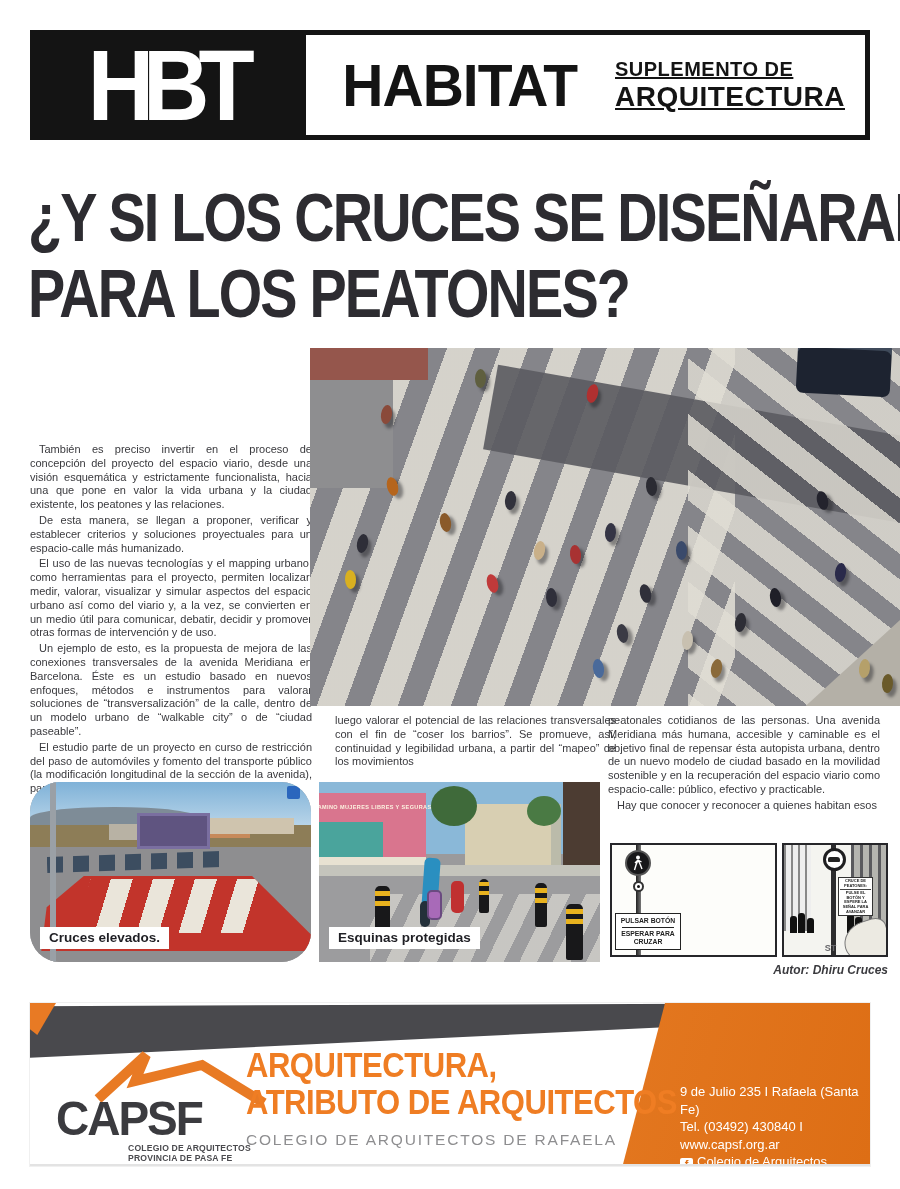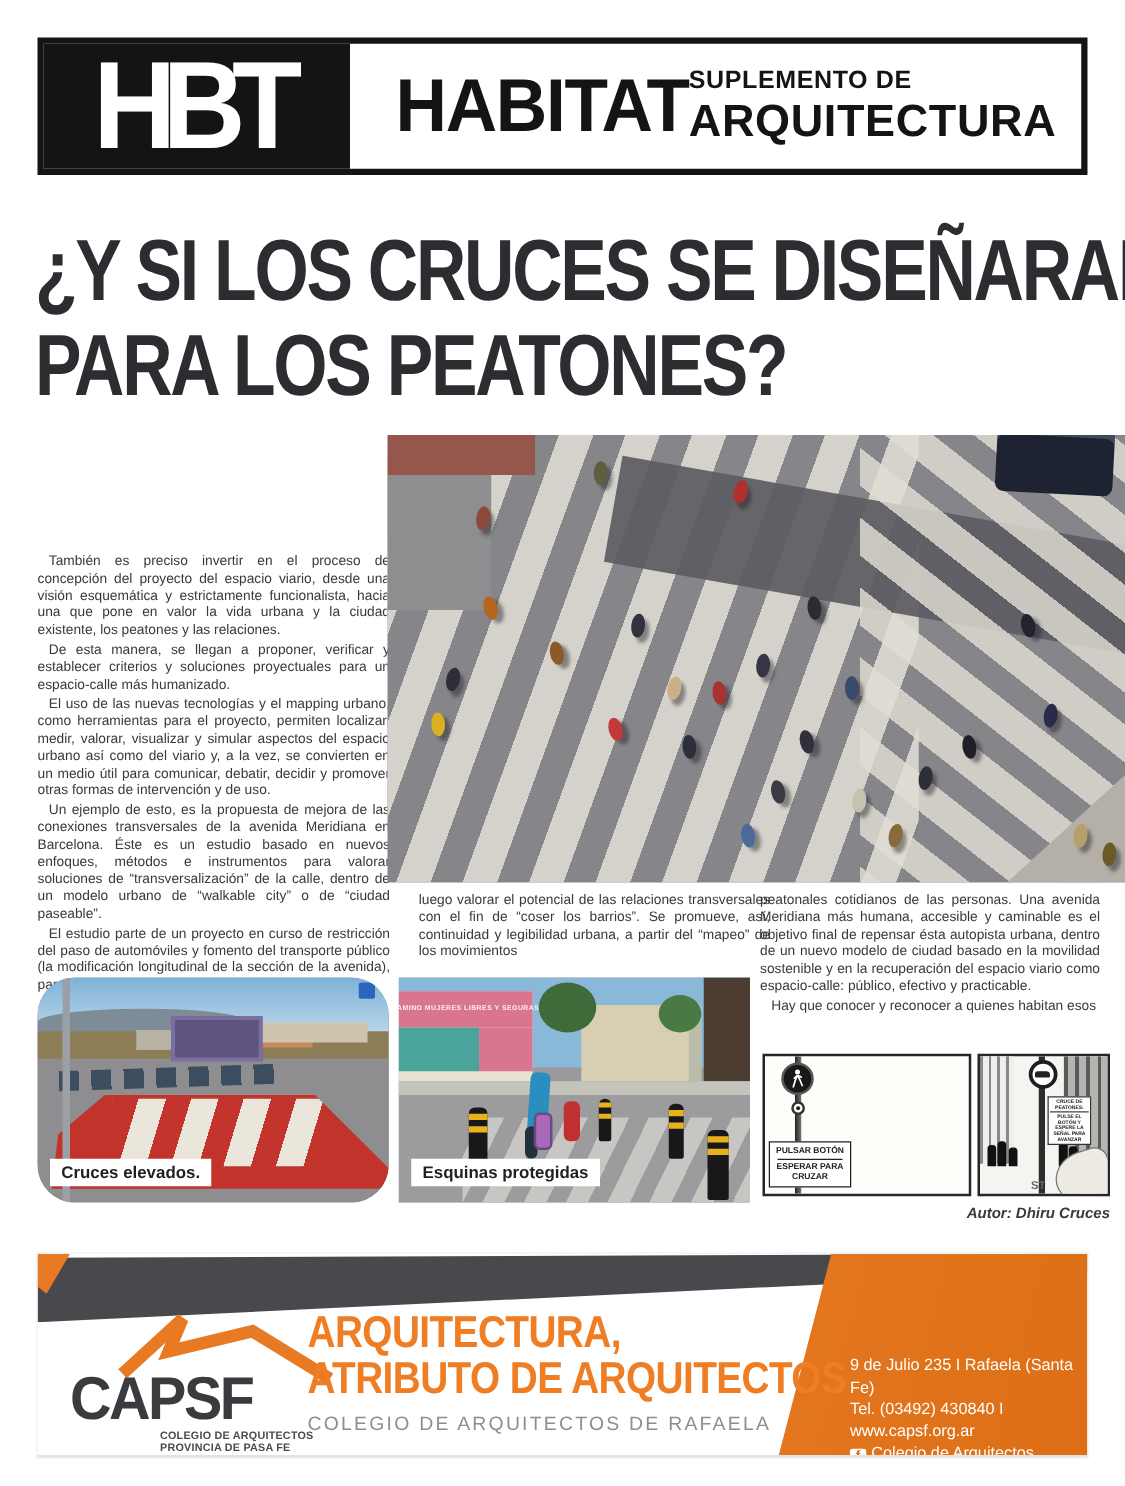--- a/index.html
+++ b/index.html
@@ -15,28 +15,28 @@
     border:5px solid #141414; display:flex; background:#fff;
   }
   .masthead-logo-box {
     width:318px; background:#141414; color:#fff;
     display:flex; align-items:center; justify-content:center; overflow:hidden;
   }
   .masthead-logo-box span {
     font-size:92px; font-weight:900; letter-spacing:-11px; line-height:1;
     transform:scaleY(1.08); padding-right:10px;
   }
-  .masthead-right { flex:1; display:flex; align-items:center; }
+  .masthead-right { flex:1; display:flex; align-items:center;gap:38px; }
   .masthead-title {
     font-size:57px; font-weight:900; letter-spacing:-1px; color:#141414;
     margin-left:36px; transform:scaleY(1.05);
   }
-  .masthead-supp { margin-left:auto; margin-right:20px; text-align:left; color:#141414; }
+  .masthead-supp { margin-left:auto; margin-right:20px; text-align:left; color:#141414;text-decoration:underline; }
   .masthead-supp .l1 { font-size:20px; font-weight:800; letter-spacing:.5px; }
-  .masthead-supp .l2 { font-size:36px; font-weight:800; letter-spacing:.5px; }
+  .masthead-supp .l2 { font-size:28px; font-weight:800; letter-spacing:.5px; }
   
   .headline { position:absolute; left:28px; top:175px; width:850px; color:#2d2c31; }
   .headline div {
     font-size:62px; font-weight:800; line-height:76px; letter-spacing:-2px;
     transform:scaleX(0.9) scaleY(1.12); transform-origin:left top; white-space:nowrap;
   }
   
   .lead {
     position:absolute; left:30px; top:349px; width:282px;
     font-size:16px; font-weight:bold; font-style:italic; line-height:20px; color:#232228;

